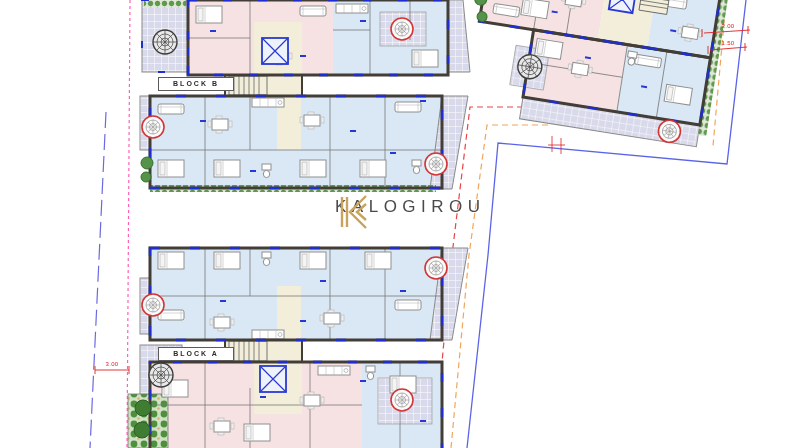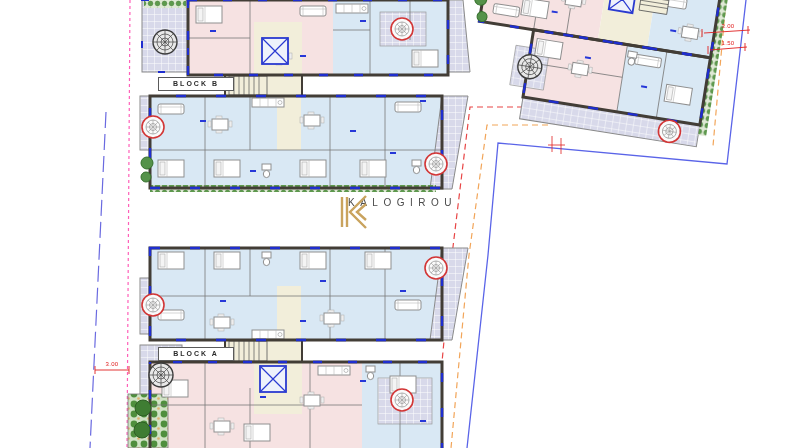--- a/index.html
+++ b/index.html
@@ -5,21 +5,21 @@
   html,body{margin:0;padding:0;background:#ffffff;}
   .canvas{position:relative;width:796px;height:448px;overflow:hidden;background:#ffffff;
           font-family:"Liberation Sans", sans-serif;}
   svg{position:absolute;left:0;top:0;}
   .blockbox{position:absolute;border:1px solid #5a5a5a;background:#ffffff;color:#2b2b2b;
             font-size:7px;font-weight:600;letter-spacing:2px;text-align:center;
             line-height:12px;height:12px;width:74px;}
   .dim{position:absolute;color:#e02020;font-size:6px;letter-spacing:0.3px;text-align:center;}
   .logo-wrap{position:absolute;left:330px;top:194px;width:140px;}
   .logo-mono{display:block;margin:0 auto;}
-  .logo-name{margin-top:3px;text-align:center;font-size:10px;letter-spacing:5.5px;
+  .logo-name{margin-top:3px;text-align:center;font-size:17px;letter-spacing:5.5px;
              color:#4a4a4a;font-weight:400;white-space:nowrap;padding-left:5px;}
 </style>
 </head>
 <body>
 
 <div class="canvas">
 
 <svg width="796" height="448" viewBox="0 0 796 448">
   <defs>
     <pattern id="grid" width="7" height="7" patternUnits="userSpaceOnUse">

